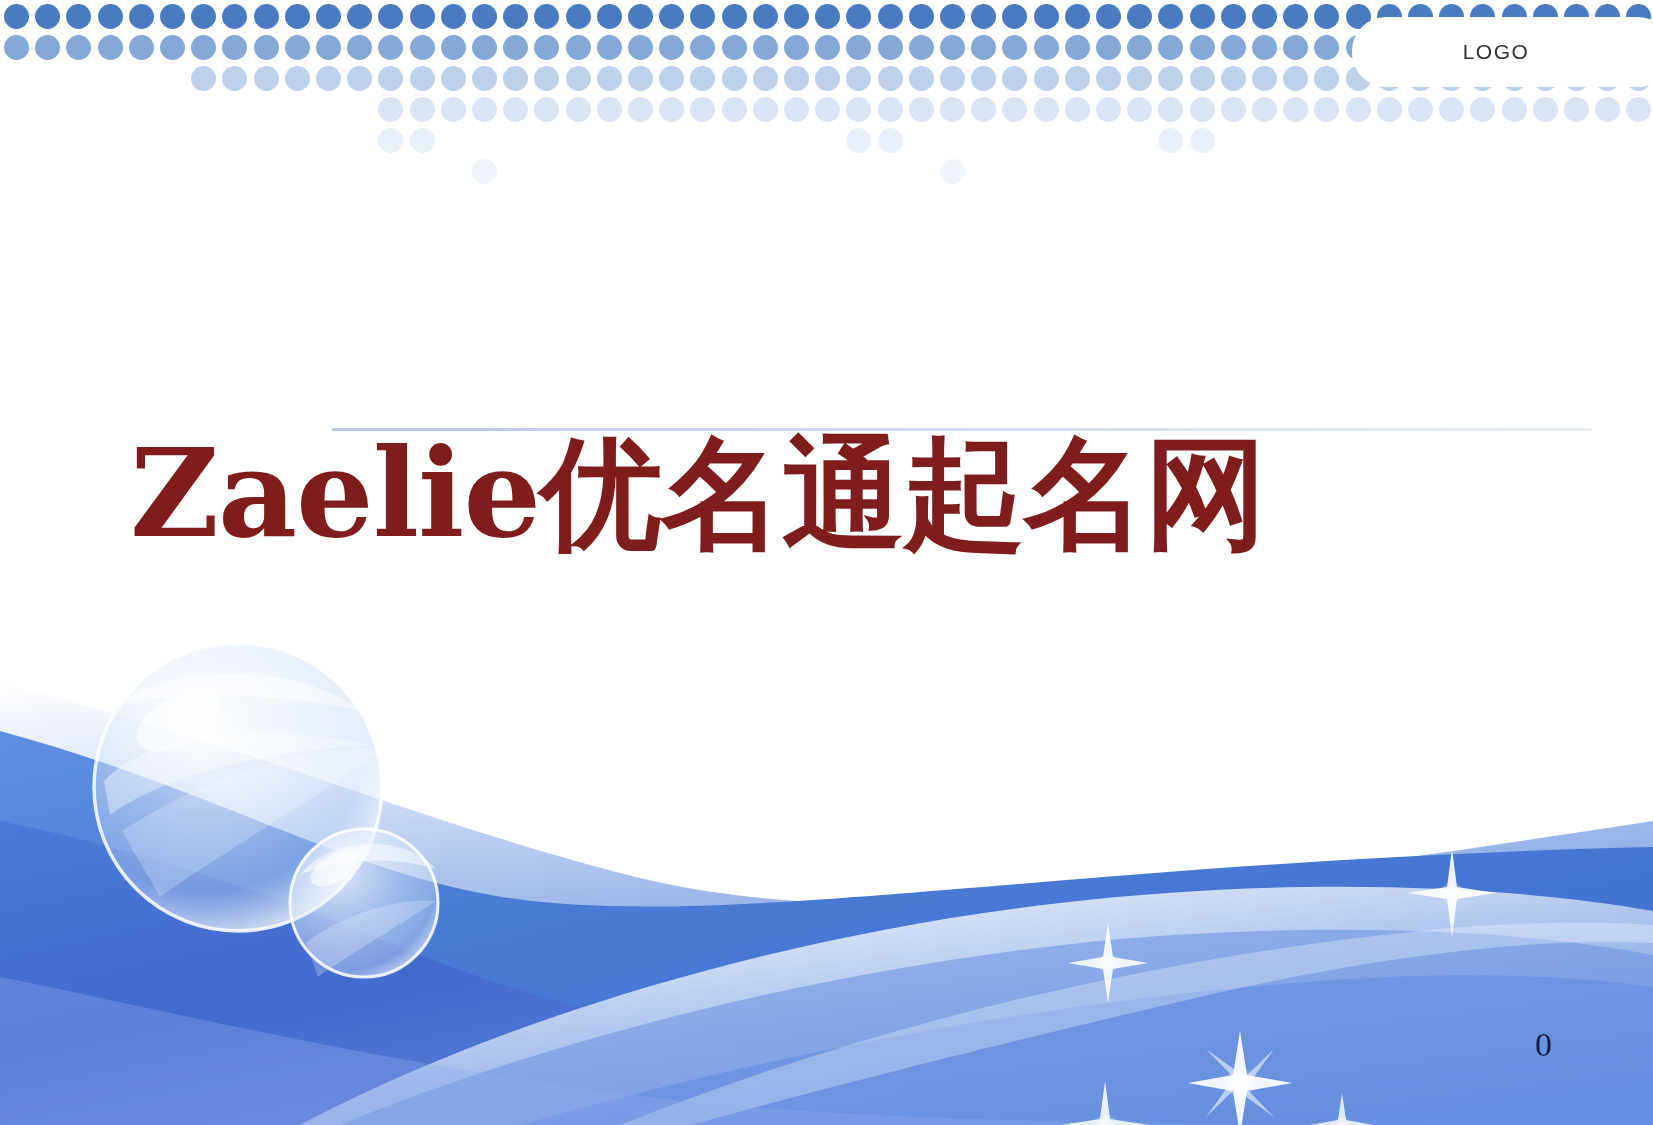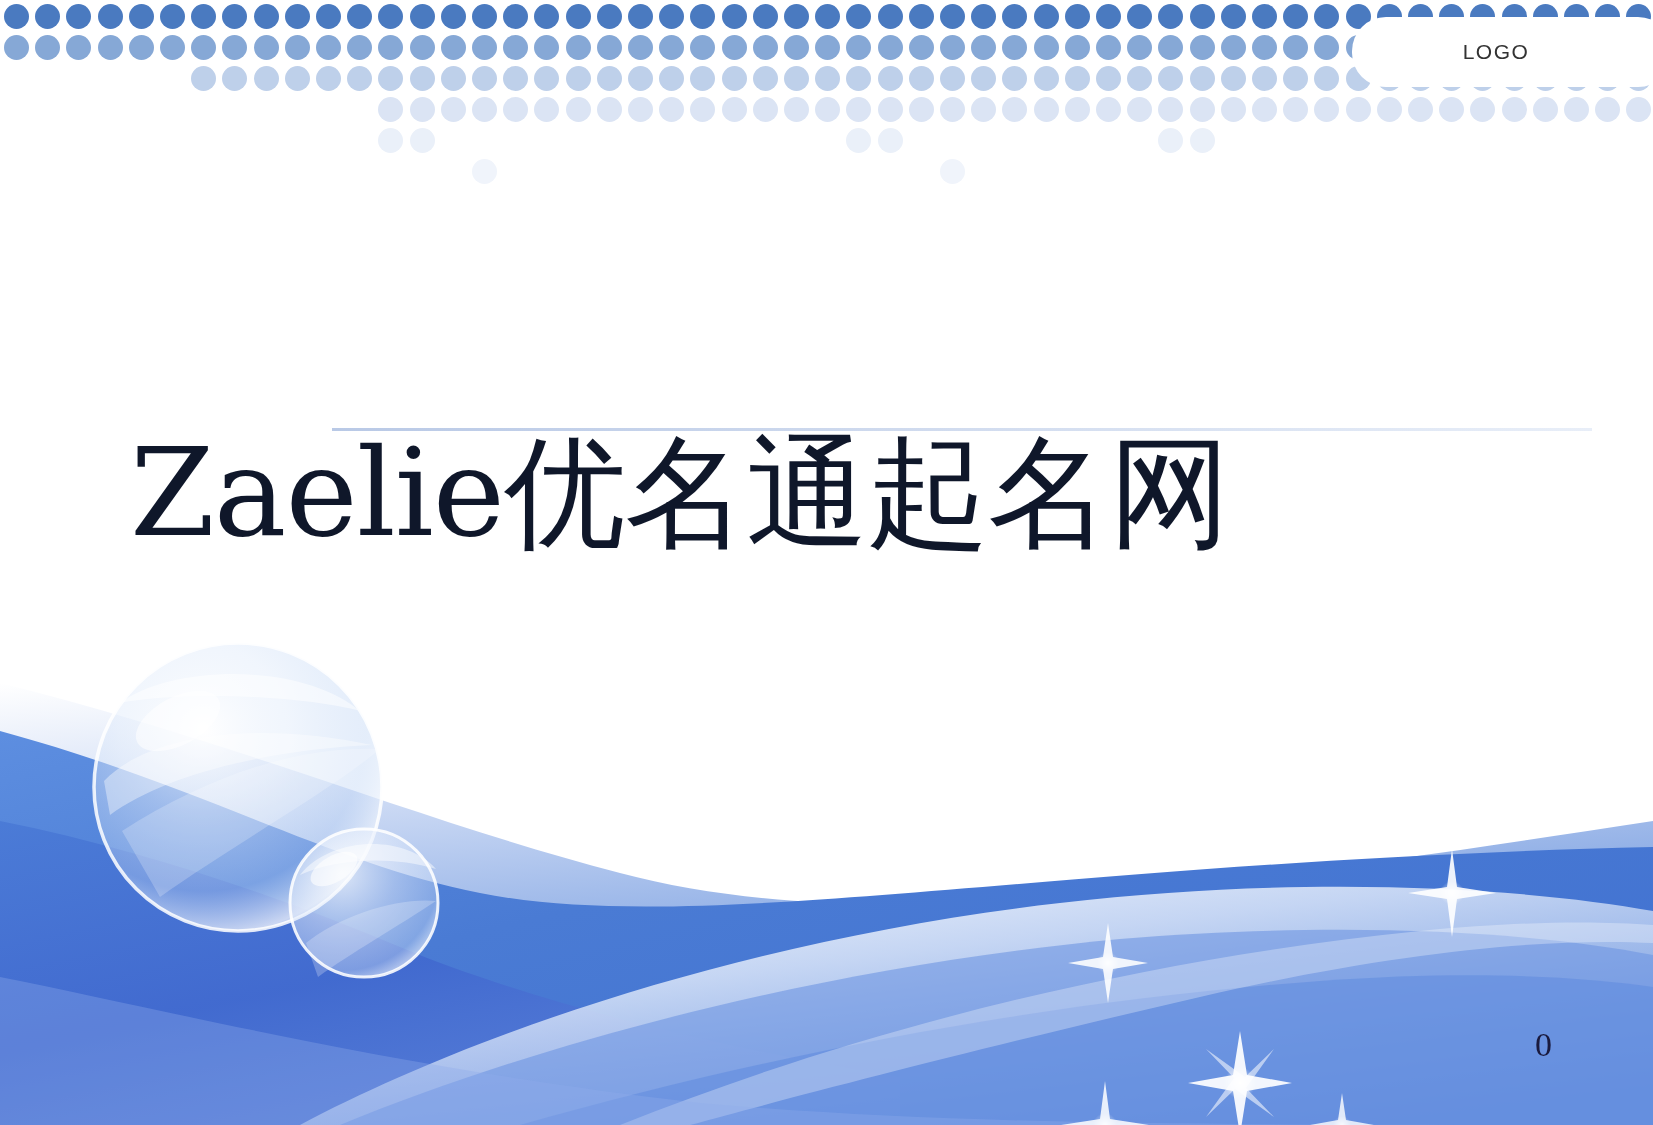--- a/index.html
+++ b/index.html
@@ -71,24 +71,24 @@
     width: 1260px;
     height: 3px;
     background: linear-gradient(90deg,#b9c9e6 0%, #cfdaee 45%, #e8eef8 100%);
   }
   #slide-title {
     position: absolute;
     left: 130px;
     top: 22px;
     width: 1480px;
     font-family: "DejaVu Serif", "Liberation Serif", serif;
-    font-weight: normal;
+    font-weight: bold;
     font-size: 122px;
     line-height: 1.18;
-    color: #0f172a;
+    color: #7f1d1d;
     letter-spacing: -1px;
     white-space: nowrap;
   }
 
   
   #bottom-art {
     position: absolute;
     left: 0;
     bottom: 0;
     width: 1653px;

